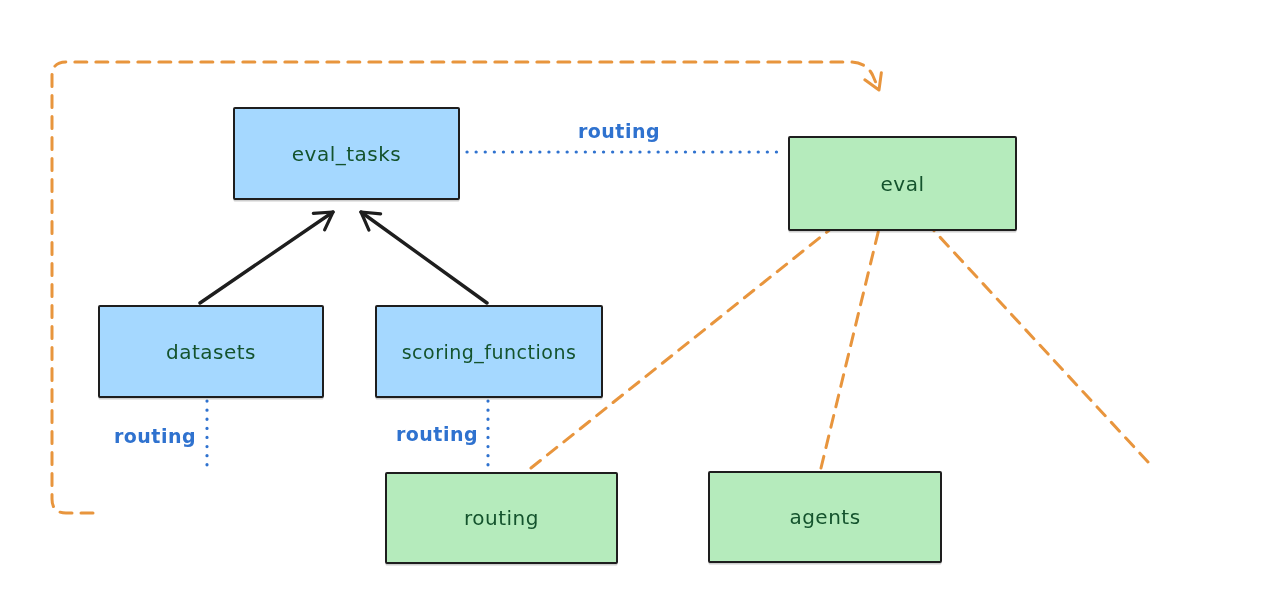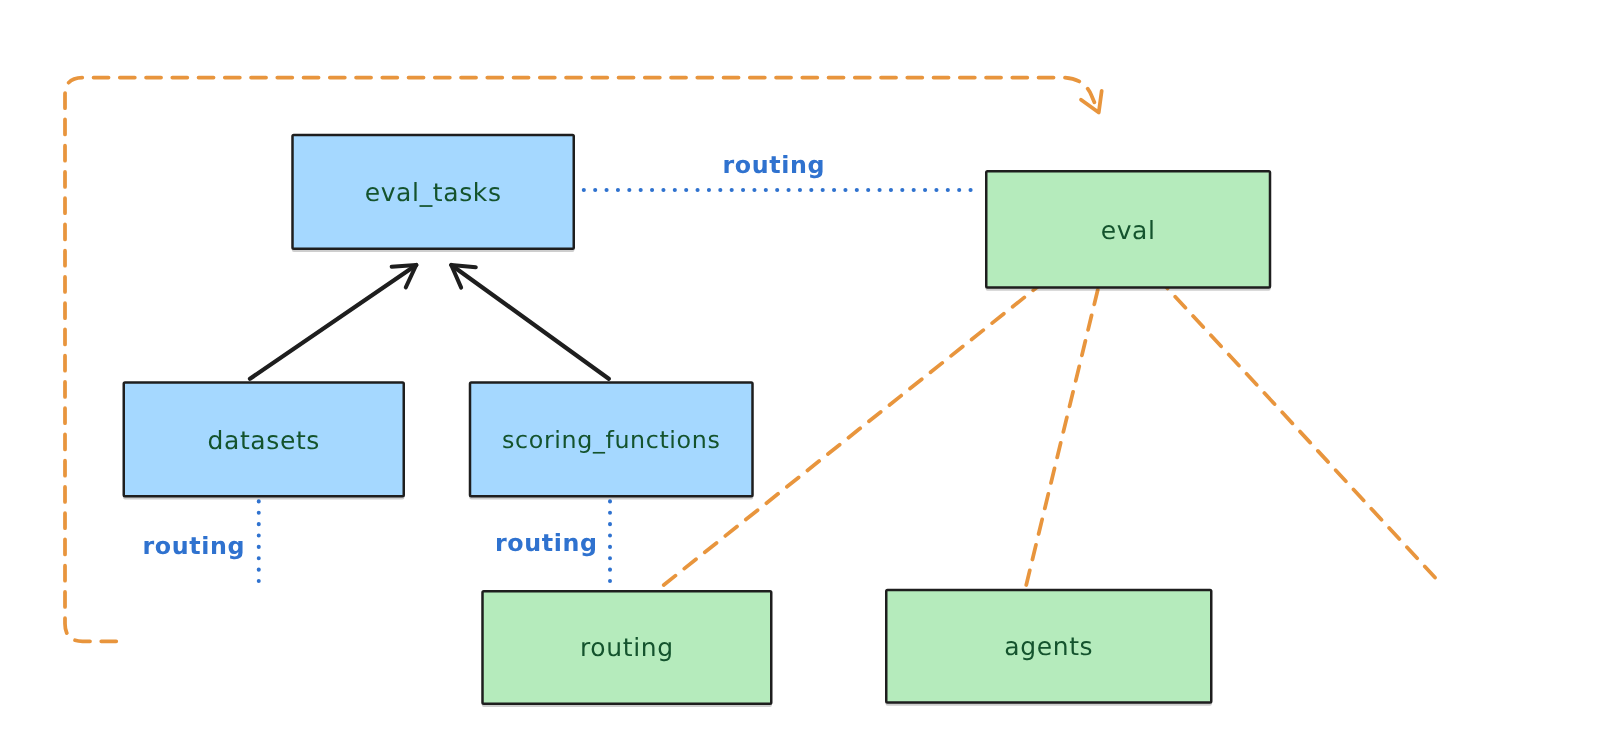--- a/index.html
+++ b/index.html
@@ -36,21 +36,21 @@
   }
   .node-blue  { background: #a5d8ff; }
   .node-green { background: #b5ebbc; }
 
   #node-eval-tasks        { left: 233px;  top: 107px; width: 227px; height: 93px; }
   #node-eval              { left: 788px;  top: 104px; width: 229px; height: 95px; margin-top: 32px; }
   #node-datasets          { left: 98px;   top: 305px; width: 226px; height: 93px; }
   #node-scoring-functions { left: 375px;  top: 305px; width: 228px; height: 93px; font-size: 19px; }
   #node-datasetio         { left: 95px;   top: 475px; width: 209px; height: 95px; }
   #node-scoring           { left: 385px;  top: 472px; width: 233px; height: 92px; }
-  #node-agents            { left: 708px;  top: 471px; width: 262px; height: 92px; }
+  #node-agents            { left: 708px;  top: 471px; width: 234px; height: 92px; }
   #node-inference         { left: 1025px; top: 465px; width: 228px; height: 95px; }
 
   .edge-label {
     font-family: "DejaVu Sans", sans-serif;
     font-size: 19px;
     font-weight: bold;
     fill: #2f72cf;
     letter-spacing: 0.5px;
   }
 </style>

